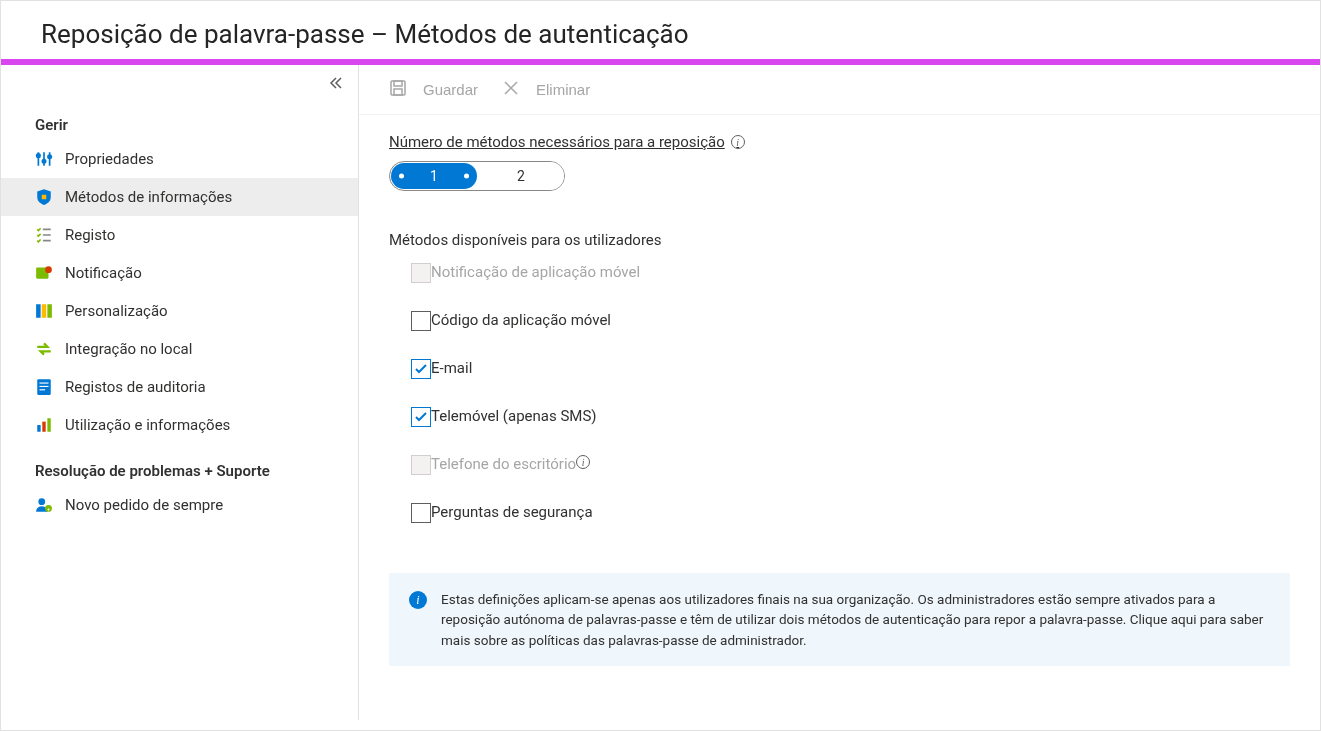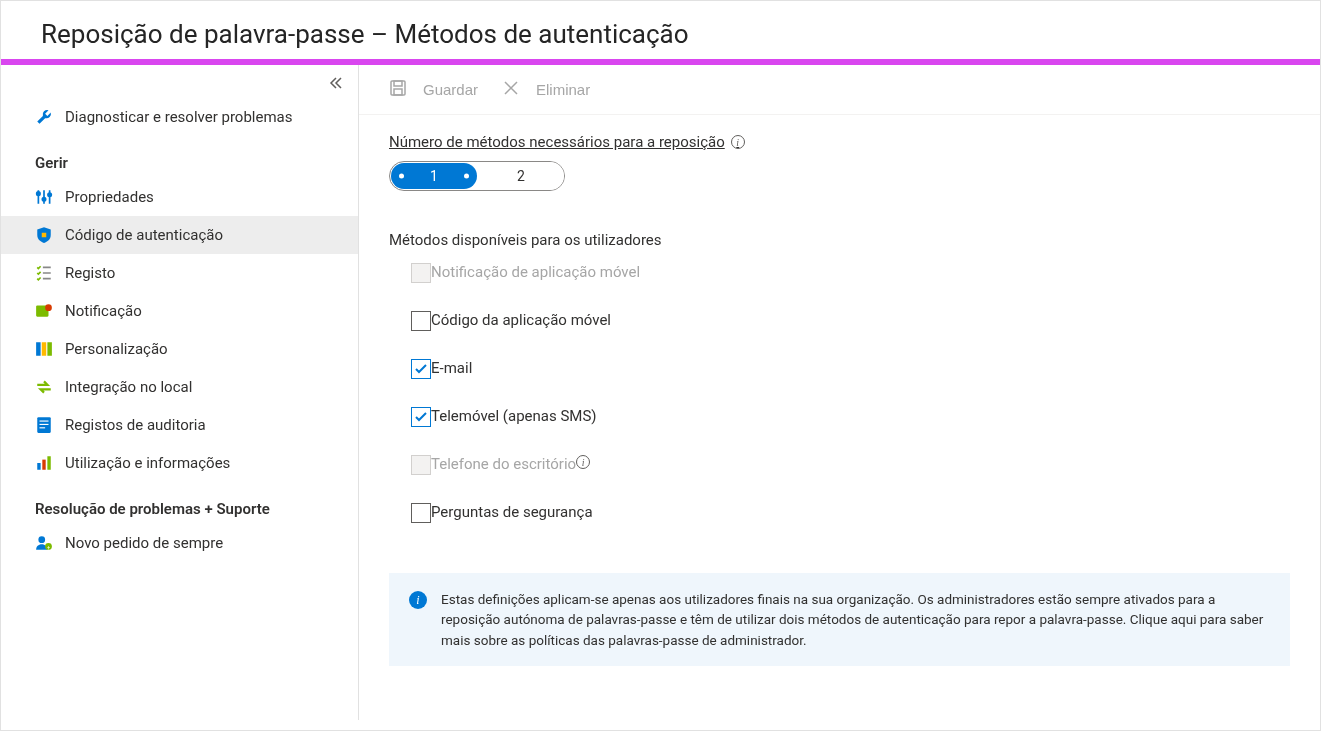--- a/index.html
+++ b/index.html
@@ -217,28 +217,20 @@
 <div class="body-wrap">
   <aside class="sidebar">
     <div class="collapse-row">
       <span>
         <svg viewBox="0 0 16 16" fill="none" stroke="#605e5c" stroke-width="1.5">
             <path d="M8 3 3 8l5 5M13 3 8 8l5 5"></path>
           </svg>
       </span>
     </div>
 
-    <div class="nav-item">
-      <span class="nav-icon">
-        <svg viewBox="0 0 16 16" fill="#0078d4">
-            <path d="M14 4l-3 3-2-2 3-3a4 4 0 00-5 5L2 12l2 2 5-5a4 4 0 005-5z"></path>
-          </svg>
-      </span>
-      <span>Diagnosticar e resolver problemas</span>
-    </div>
 
     <div class="nav-section">Gerir</div>
 
     <div class="nav-item">
       <span class="nav-icon">
         <svg viewBox="0 0 16 16" stroke="#0078d4" stroke-width="1.5">
             <path d="M3 2v12M8 2v12M13 2v12"></path>
             <circle cx="3" cy="5" r="1.5" fill="#0078d4"></circle>
             <circle cx="8" cy="10" r="1.5" fill="#0078d4"></circle>
             <circle cx="13" cy="6" r="1.5" fill="#0078d4"></circle>
@@ -247,21 +239,21 @@
       <span>Propriedades</span>
     </div>
 
     <div class="nav-item active">
       <span class="nav-icon">
         <svg viewBox="0 0 16 16">
             <path d="M8 1l6 2v5c0 4-3 6-6 7-3-1-6-3-6-7V3l6-2z" fill="#0078d4"></path>
             <rect x="6" y="6" width="4" height="4" fill="#ffb900"></rect>
           </svg>
       </span>
-      <span>Código de autenticação</span>
+      <span>Métodos de informações</span>
     </div>
 
     <div class="nav-item">
       <span class="nav-icon">
         <svg viewBox="0 0 16 16" stroke="#7cbb00" stroke-width="1.5" fill="none">
             <path d="M2 3l1 1 2-2M2 8l1 1 2-2M2 13l1 1 2-2"></path>
             <path stroke="#888" d="M7 3h7M7 8h7M7 13h7"></path>
           </svg>
       </span>
       <span>Registo</span>

